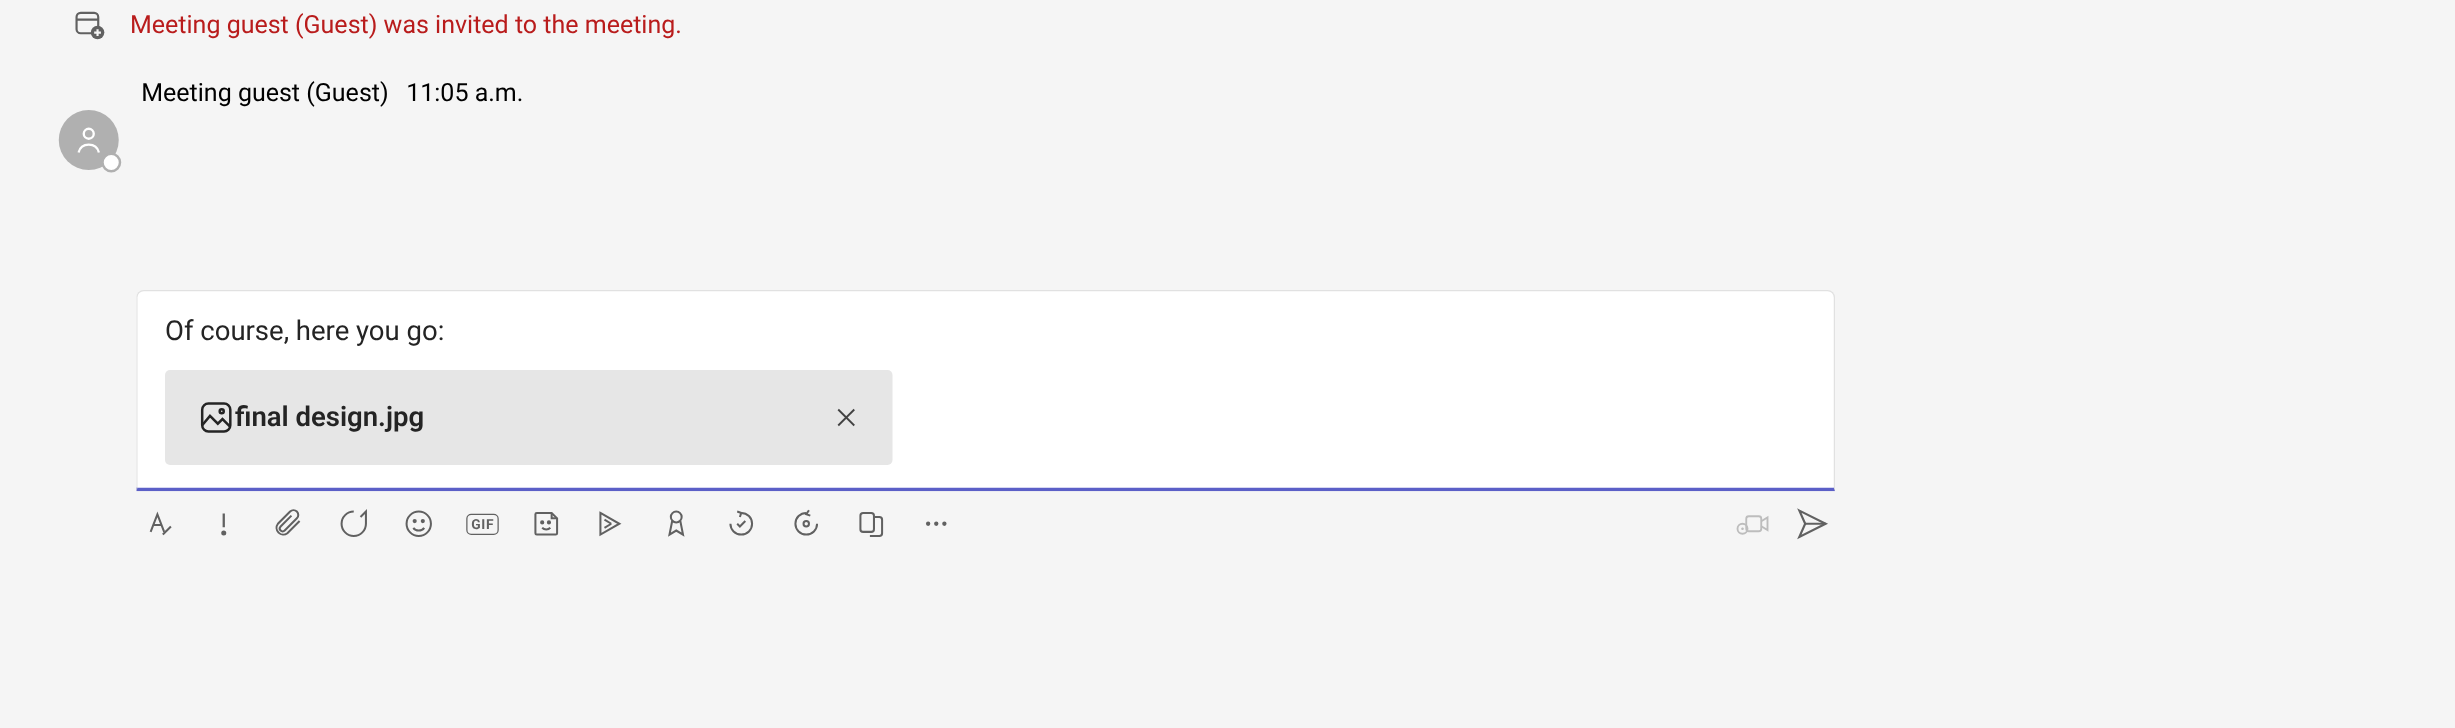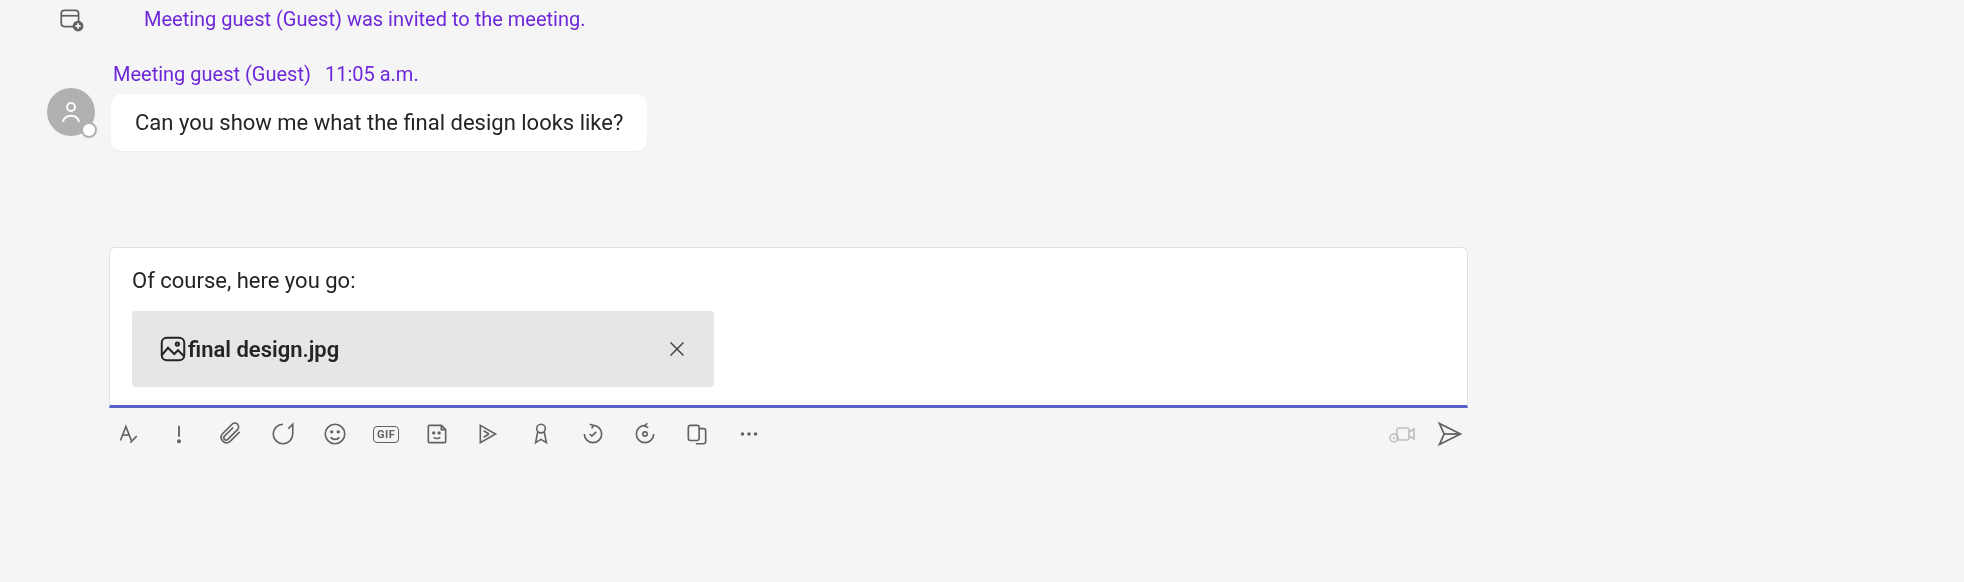--- a/index.html
+++ b/index.html
@@ -25,22 +25,21 @@
     align-items: center;
     gap: 20px;
     padding-left: 14px;
   }
   .event-icon {
     color: #616161;
     flex: 0 0 auto;
   }
   .event-text {
     font-size: 20px;
-    color: #6d28d9;
-    margin-left: 40px;
+    color: #b91c1c;
   }
 
   
   .message-block {
     margin-top: 30px;
     display: flex;
     gap: 16px;
     align-items: flex-start;
   }
   .avatar-wrap {
@@ -67,21 +66,21 @@
     width: 16px; height: 16px;
     border-radius: 50%;
     background: #fff;
     border: 2px solid #b0b0b0;
   }
   .msg-content { flex: 1 1 auto; }
   .msg-header {
     display: flex;
     gap: 14px;
     font-size: 20px;
-    color: #6d28d9;
+    color: #000000;
     margin-bottom: 8px;
     padding-left: 2px;
   }
   .msg-bubble {
     background: #fff;
     border-radius: 10px;
     padding: 16px 24px;
     font-size: 22px;
     color: #242424;
     display: inline-block;
@@ -192,23 +191,20 @@
           <path d="M5.5 20c1-4 4-5 6.5-5s5.5 1 6.5 5"></path>
         </svg>
       </div>
       <div class="presence"></div>
     </div>
     <div class="msg-content">
       <div class="msg-header">
         <span>Meeting guest (Guest)</span>
         <span>11:05 a.m.</span>
       </div>
-      <div class="msg-bubble">
-        <span>Can you show me what the final design looks like?</span>
-      </div>
     </div>
   </div>
 
   <div class="compose-area">
     <div class="compose-box">
       <div class="compose-text">Of course, here you go:</div>
       <div class="attachment-chip">
         <span class="attachment-icon">
           <svg width="30" height="30" viewBox="0 0 24 24" fill="none" stroke="currentColor" stroke-width="1.6">
             <rect x="3" y="3" width="18" height="18" rx="4"></rect>

